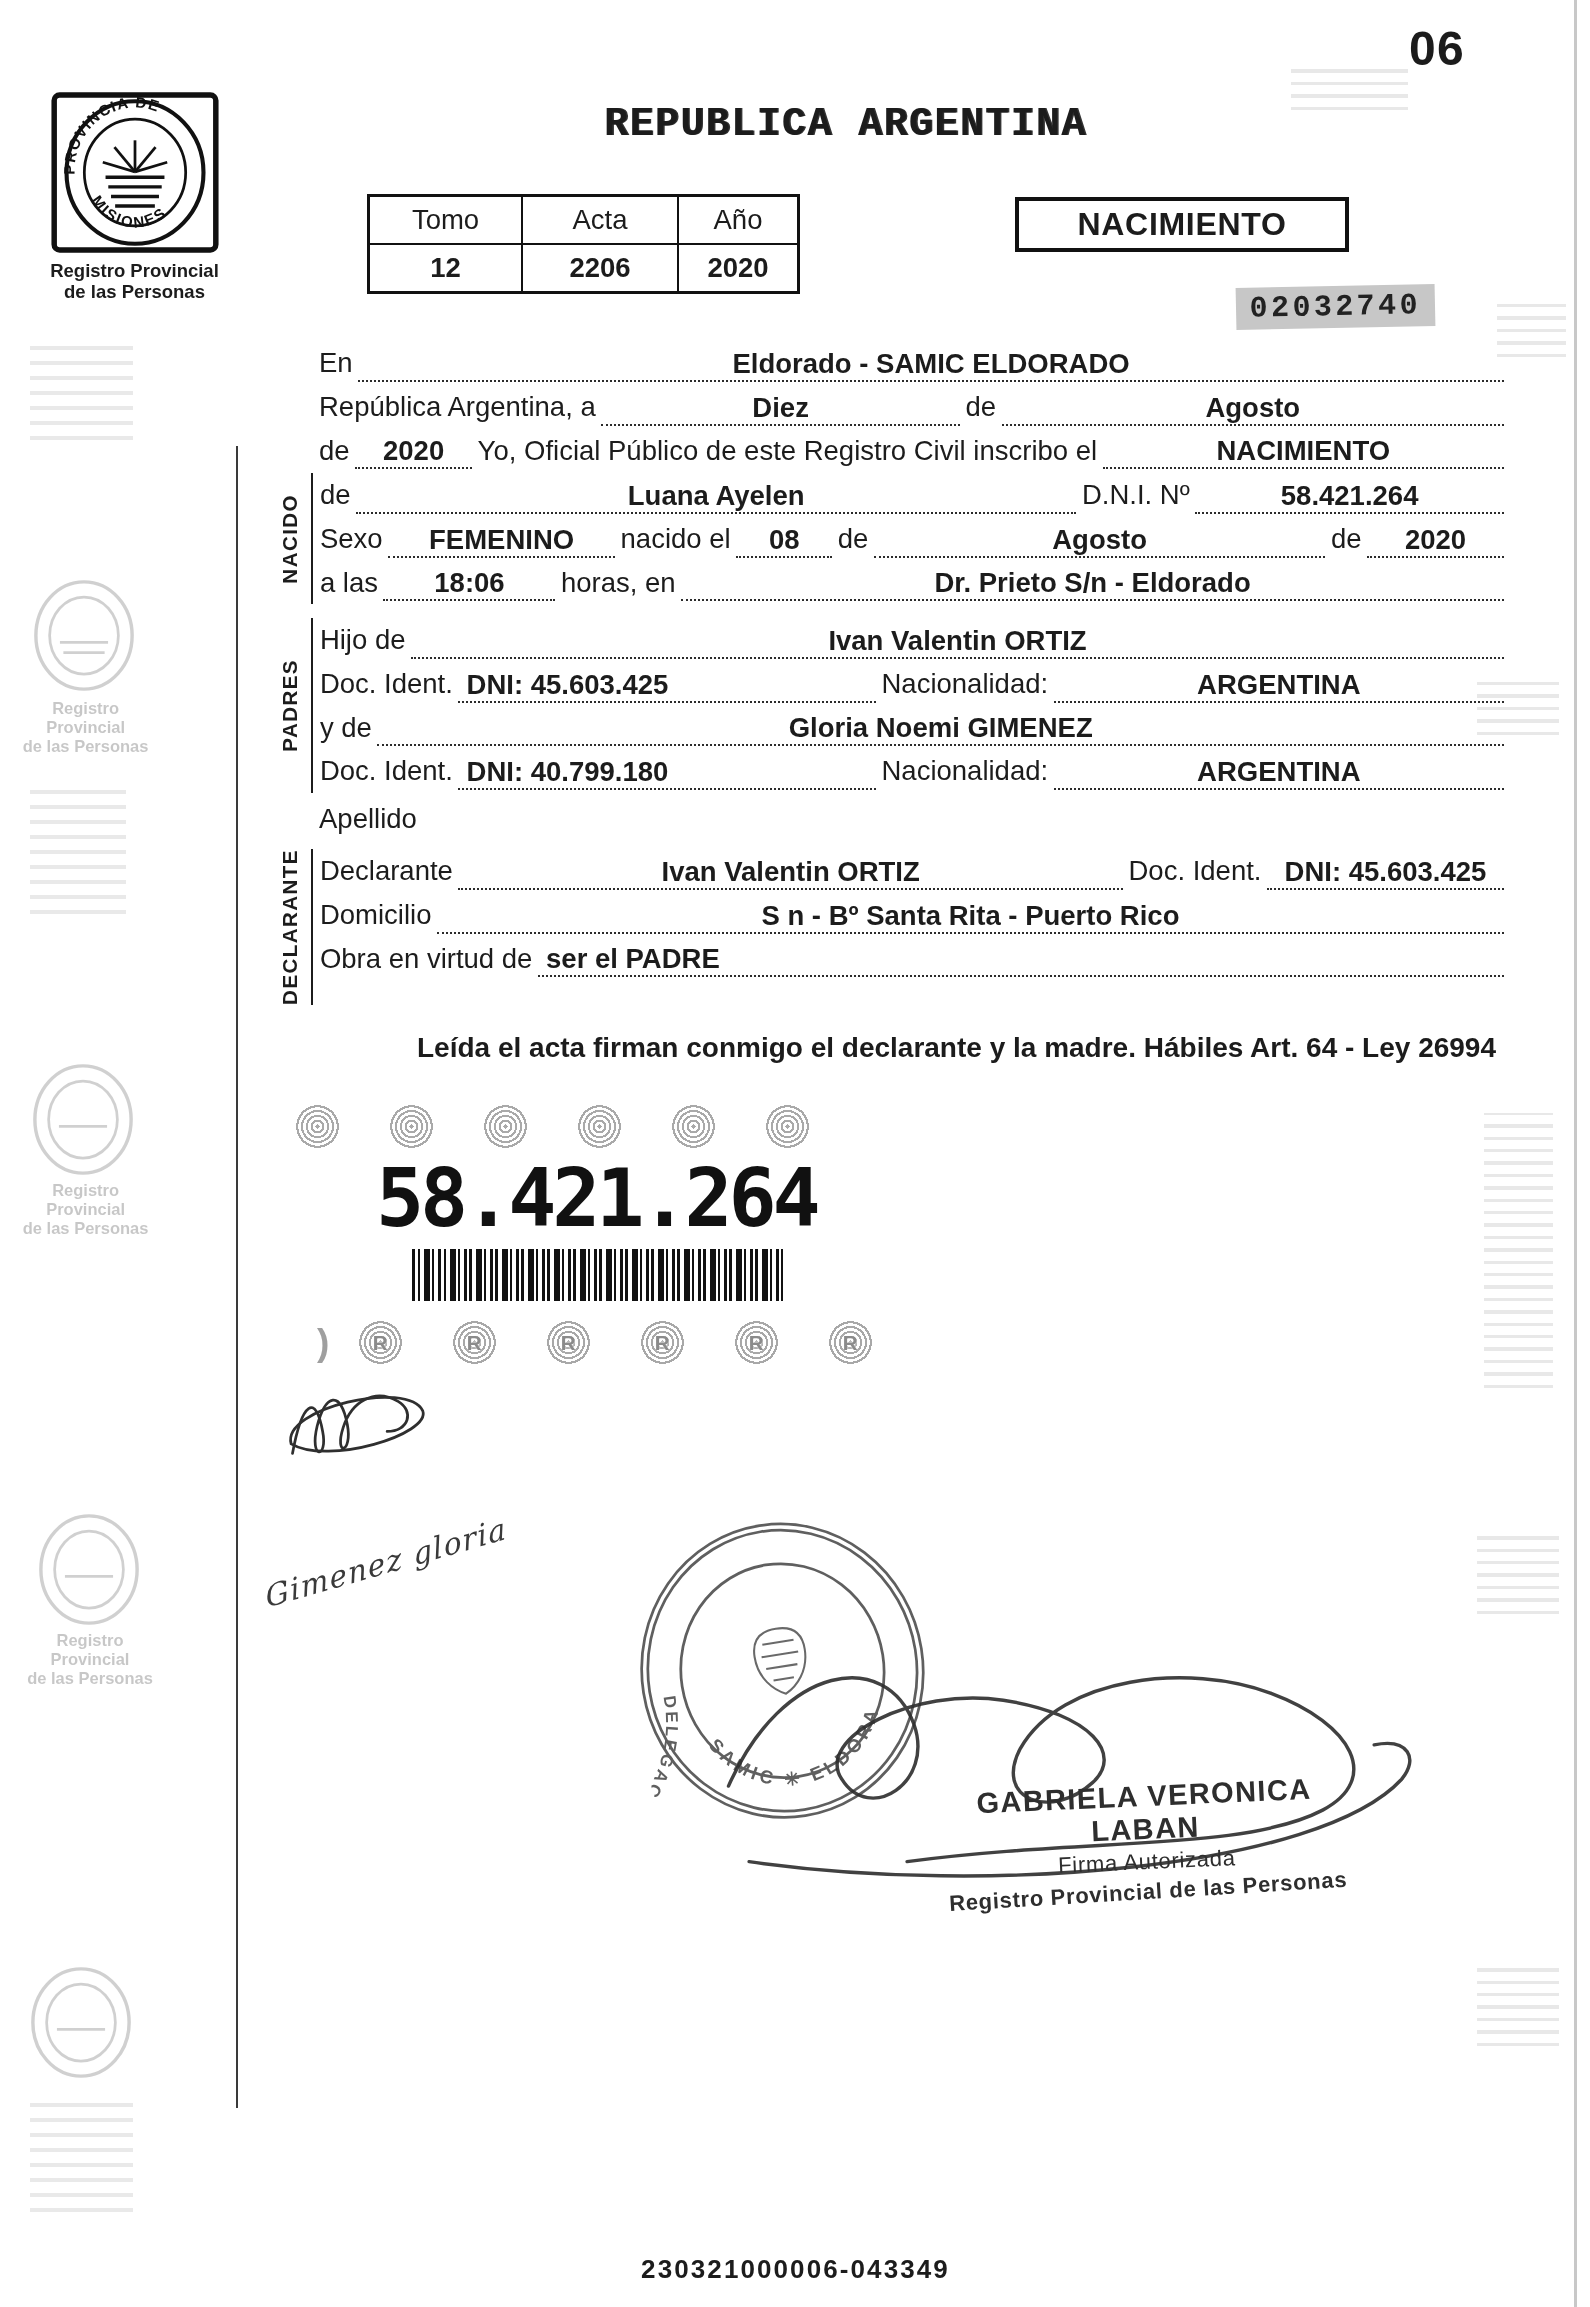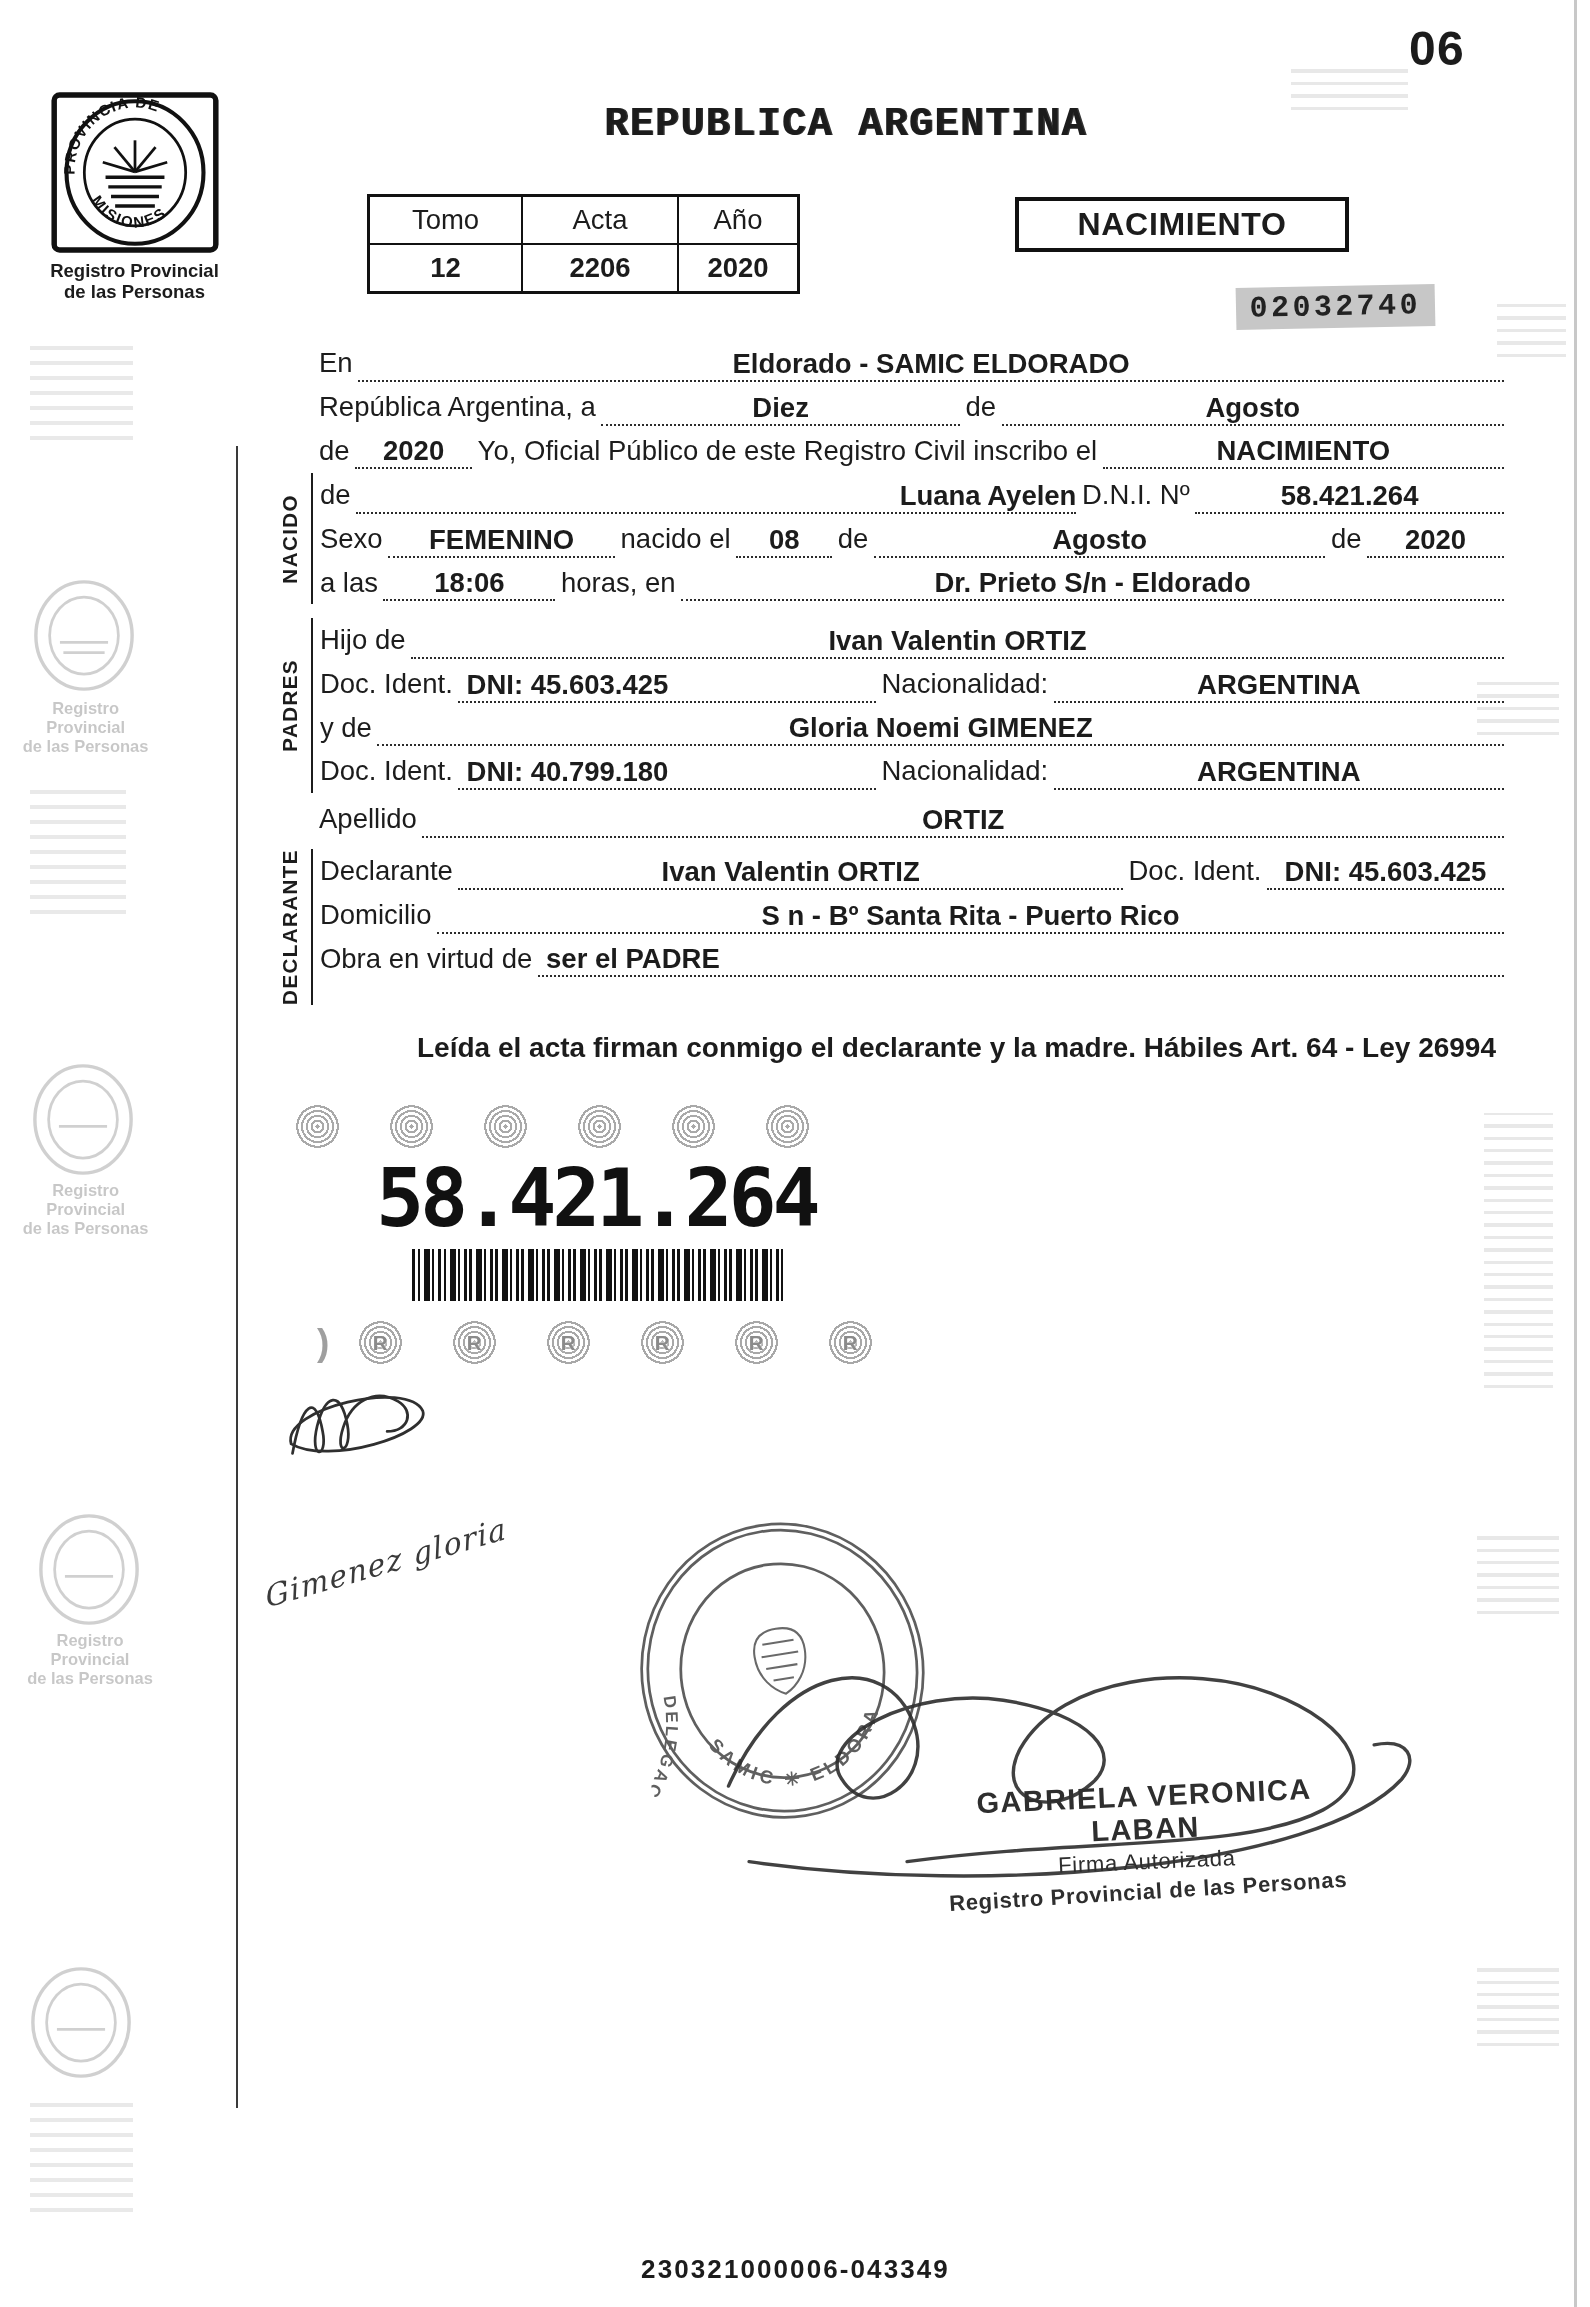--- a/index.html
+++ b/index.html
@@ -158,21 +158,21 @@
 
   <div class="abs left-rule"></div>
 
   <div class="abs section sec-nacido">
     <div class="vcol">
         <span>NACIDO</span>
       </div>
     <div class="sec-content">
       <div class="fline">
         <span class="lbl">de</span>
-        <span class="fill" style="flex:7;text-align:right;">Luana Ayelen</span>
+        <span class="fill" style="flex:7;">Luana Ayelen</span>
         <span class="lbl mid">D.N.I. Nº</span>
         <span class="fill" style="flex:3;">58.421.264</span>
       </div>
       <div class="fline">
         <span class="lbl">Sexo</span>
         <span class="fill" style="flex:0 0 227px;">FEMENINO</span>
         <span class="lbl mid">nacido el</span>
         <span class="fill" style="flex:0 0 96px;">08</span>
         <span class="lbl mid">de</span>
         <span class="fill f1">Agosto</span>
@@ -211,21 +211,20 @@
         <span class="lbl">Doc. Ident.</span>
         <span class="fill ta-l" style="flex:10;">DNI: 40.799.180</span>
         <span class="lbl mid">Nacionalidad:</span>
         <span class="fill" style="flex:11;">ARGENTINA</span>
       </div>
     </div>
   </div>
 
   <div class="abs fline apellido-line">
     <span class="lbl">Apellido</span>
-    <span class="fill f1">ORTIZ</span>
   </div>
 
   <div class="abs section sec-declarante">
     <div class="vcol">
         <span>DECLARANTE</span>
       </div>
     <div class="sec-content">
       <div class="fline">
         <span class="lbl">Declarante</span>
         <span class="fill f1">Ivan Valentin ORTIZ</span>

